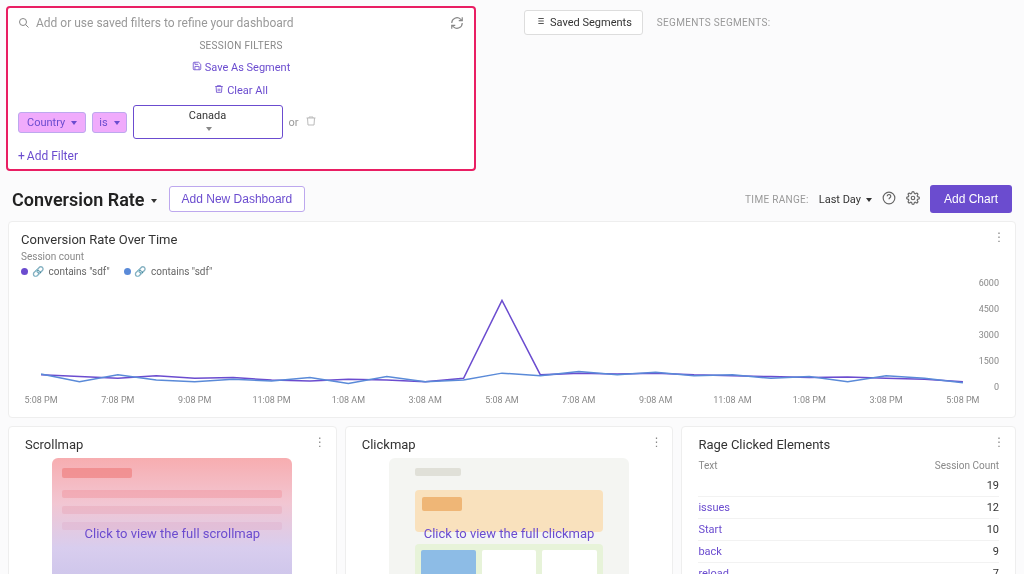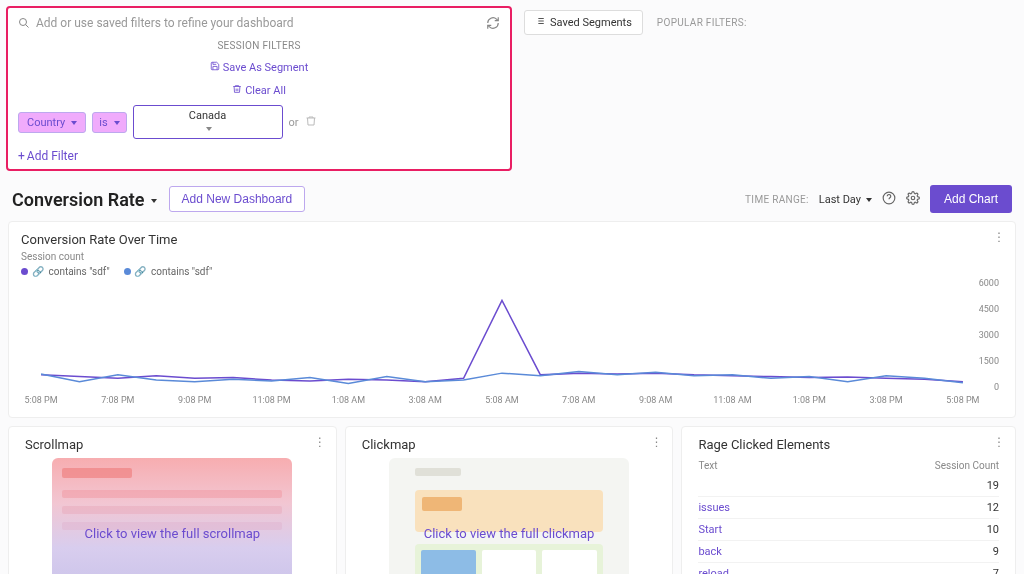--- a/index.html
+++ b/index.html
@@ -1,19 +1,19 @@
 <!DOCTYPE html>
 <html><head>
 <meta charset="utf-8">
 <style>
   * { box-sizing: border-box; margin: 0; padding: 0; }
   body { font-family: -apple-system, BlinkMacSystemFont, "Segoe UI", Roboto, sans-serif; background: #fbfbfc; color: #333; font-size: 12px; width: 1024px; height: 574px; overflow: hidden; }
   
   
-  .filter-panel { border: 2px solid #e91e63; border-radius: 4px; margin: 6px 6px 0 6px; padding: 8px 10px 6px 10px; background: #fff; width: 506px; position: relative; }
+  .filter-panel { border: 2px solid #e91e63; border-radius: 4px; margin: 6px 6px 0 6px; padding: 8px 10px 6px 10px; background: #fff; width: 470px; position: relative; }
   .filter-row1 { display: flex; align-items: center; gap: 6px; }
   .search-icon, .refresh-icon { color: #888; display: inline-flex; }
   .filter-input-faux { flex: 1; color: #999; font-size: 12px; }
   .refresh-icon { margin-left: auto; cursor: pointer; }
   .filter-row2 { display: flex; align-items: center; gap: 10px; margin-top: 10px; font-size: 11px; flex-direction: column; }
   .sf-label { color: #888; font-size: 10px; letter-spacing: .3px; }
   .purple-link { color: #6b4ccf; cursor: pointer; display: inline-flex; align-items: center; gap: 3px; }
   .filter-row3 { display: flex; align-items: center; gap: 6px; margin-top: 8px; }
   .pill { border: 1px solid #bda8ee; border-radius: 3px; padding: 3px 8px; font-size: 11px; color: #6b4ccf; background: #f0abfc; display: inline-flex; align-items: center; gap: 4px; }
   .pill.small { padding: 3px 6px; }
@@ -154,21 +154,21 @@
     <span><svg width="10" height="10" viewBox="0 0 24 24" fill="none" stroke="currentColor" stroke-width="2">
           <line x1="8" y1="6" x2="21" y2="6"></line>
           <line x1="8" y1="12" x2="21" y2="12"></line>
           <line x1="8" y1="18" x2="21" y2="18"></line>
           <line x1="3" y1="6" x2="3.01" y2="6"></line>
           <line x1="3" y1="12" x2="3.01" y2="12"></line>
           <line x1="3" y1="18" x2="3.01" y2="18"></line>
         </svg></span>
     <span>Saved Segments</span>
   </span>
-  <span class="pop-label">POPULAR FILTERS:</span>
+  <span class="pop-label">SEGMENTS SEGMENTS:</span>
 </div>
 
 <div class="dash-header">
   <span class="dash-title">
     <span>Conversion Rate</span>
     <span class="chev" style="color:#333"></span>
   </span>
   <button class="btn-outline">Add New Dashboard</button>
   <div class="dash-right">
     <span class="time-range-lbl">TIME RANGE:</span>

